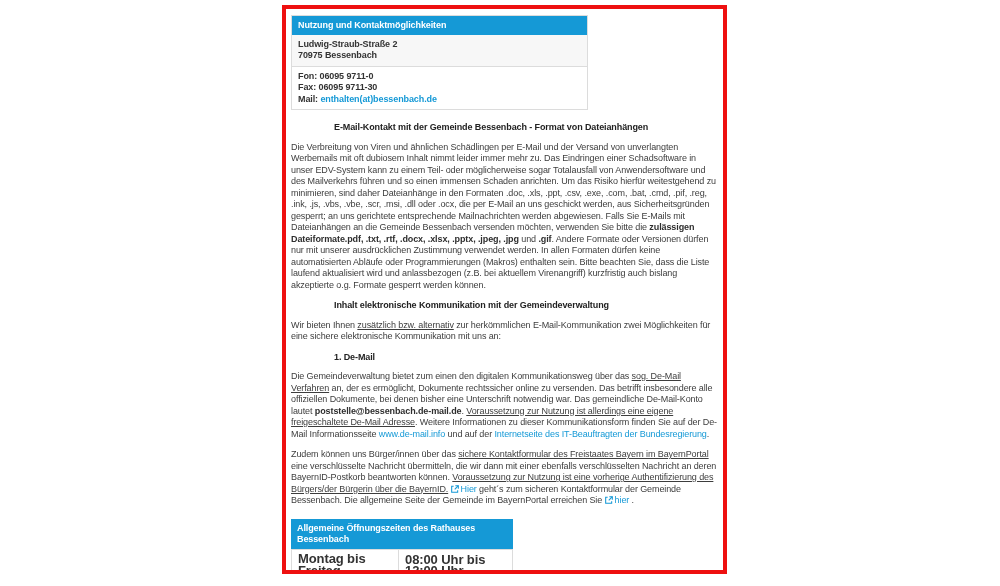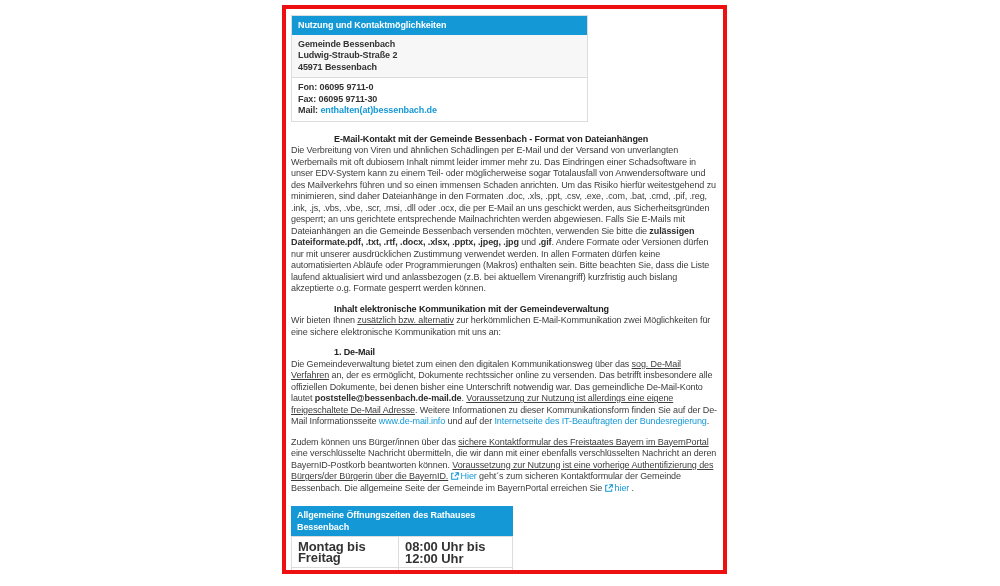--- a/index.html
+++ b/index.html
@@ -28,21 +28,21 @@
   .table-header{
     background:var(--blue);color:#ffffff;font-weight:bold;
     padding:4px 6px 3px 6px;letter-spacing:-0.1px;
   }
   .contact-card .row{padding:4px 6px;font-weight:bold;color:#333333;}
   .contact-card .row.address{background:var(--rowgray);border-bottom:1px solid var(--tborder);}
   .contact-card .row.phones{background:#ffffff;}
   
   .section{margin:0 0 9px 0;}
   .section-heading{font-weight:bold;color:var(--dark);padding-left:43px;}
-  .section-body{color:var(--text);}
+  .section-body{color:var(--text);margin-top:8px;}
   .seg-bold{font-weight:bold;color:#2e2e2e;}
   .seg-underline{text-decoration:underline;}
   a.inline-link{color:var(--blue);text-decoration:none;cursor:pointer;}
   a.inline-link .ext-icon{display:inline-block;margin-right:2px;}
   a.inline-link svg{vertical-align:-1px;}
   
   .hours{margin-top:12px;width:222px;}
   .hours table{width:100%;border-collapse:collapse;}
   .hours td{
     border:1px solid var(--tborder);font-weight:bold;color:#333333;
@@ -53,23 +53,22 @@
   .hours td.time-cell{vertical-align:top;padding-top:4px;margin-top:29px;}
 </style>
 </head>
 <body>
 
 <div class="annotation-box">
 
   <div class="contact-card">
     <div class="table-header">Nutzung und Kontaktmöglichkeiten</div>
     <div class="row address">
-      <div>Gemeinde Bessenbach</div>
       <div>Ludwig-Straub-Straße 2</div>
-      <div>45971 Bessenbach</div>
+      <div>70975 Bessenbach</div>
     </div>
     <div class="row phones">
       <div>Fon: 06095 9711-0</div>
       <div>Fax: 06095 9711-30</div>
       <div><span>Mail: </span><a class="inline-link">enthalten(at)bessenbach.de</a></div>
     </div>
   </div>
 
   <div class="section">
     <div class="section-heading">E-Mail-Kontakt mit der Gemeinde Bessenbach - Format von Dateianhängen</div>

